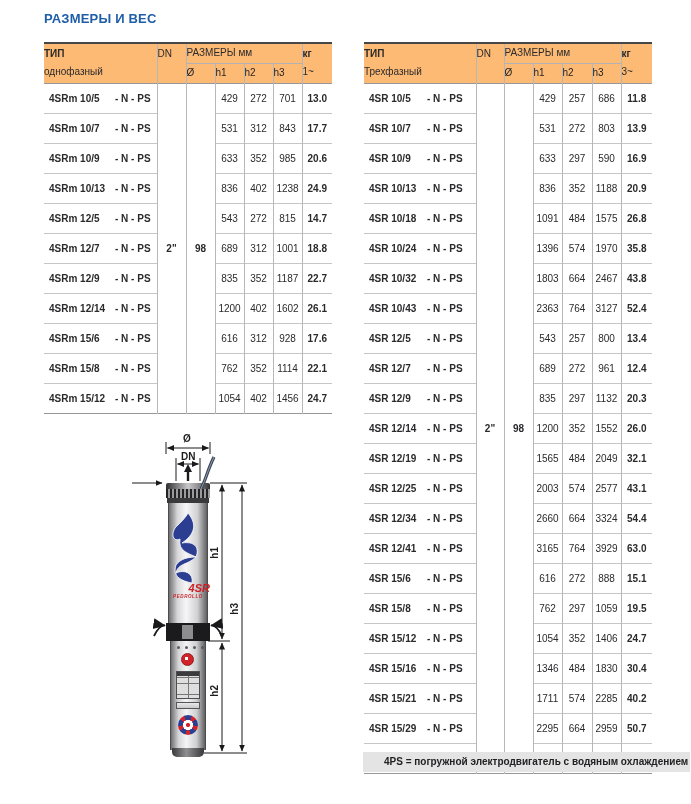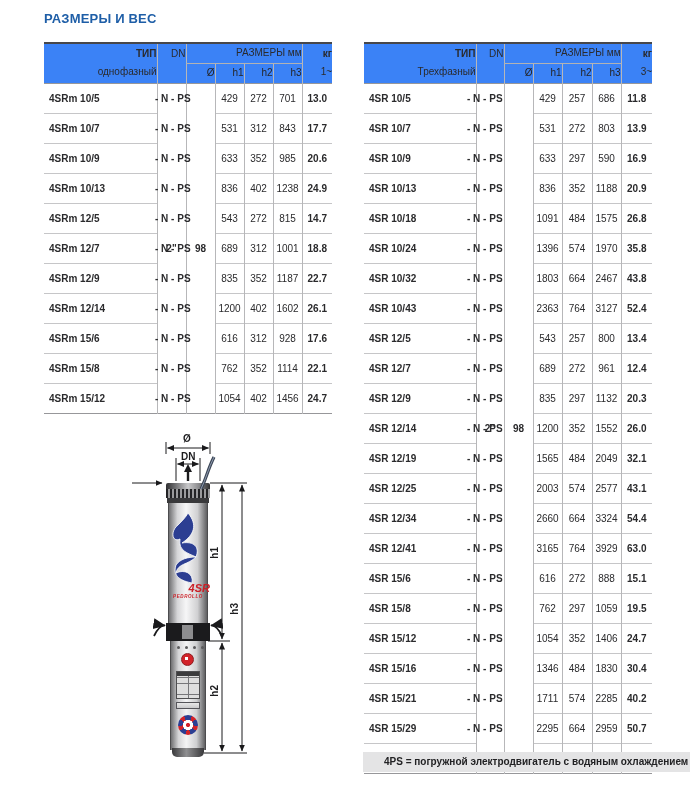--- a/index.html
+++ b/index.html
@@ -14,40 +14,40 @@
   }
   
   table.dim{
     position:absolute;top:42px;border-collapse:collapse;table-layout:fixed;
     width:288px;font-size:10px;color:#2a2a2c;
     border-top:2px solid #47474a;border-bottom:1px solid #97979a;
   }
   table.dim.left{left:44px;}
   table.dim.right{left:364px;}
   table.dim thead th{
-    background:#3b82f6;font-weight:normal;padding:0;vertical-align:top;
-    text-align:right;font-size:10px;height:19px;
+    background:#fdba74;font-weight:normal;padding:0;vertical-align:top;
+    text-align:left;font-size:10px;height:19px;
   }
   th.c-type{text-align:left;padding-left:5px;}
   th.c-type .l1{font-weight:bold;line-height:19px;}
   th.c-type .l2{line-height:18px;}
   th.c-dnh{font-weight:bold;line-height:19px;}
   th.c-dims{font-weight:bold;line-height:18px;border-bottom:1px solid #b2b2b4;}
   th.c-kgh .l1{font-weight:bold;line-height:19px;}
   th.c-kgh .l2{line-height:18px;}
   tr.hr2 th{line-height:18px;color:#252527;}
   th.c-dnh,th.c-dims,th.c-kgh,tr.hr2 th{border-left:1px solid #b7b7b9;}
   tbody td{
     text-align:center;height:29px;padding:0;font-size:10px;
   }
   tbody td.c-name{text-align:left;padding-left:5px;white-space:nowrap;}
   .model{display:inline-block;font-weight:bold;}
   table.left .model{min-width:66px;}
   table.right .model{min-width:58px;}
-  .suffix{font-weight:bold;margin-left:40px;}
+  .suffix{font-weight:bold;}
   td.c-dn,td.c-di,td.c-num,td.c-kg{border-left:1px solid #b7b7b9;}
   td.c-dn,td.c-di{vertical-align:middle;font-weight:bold;}
   td.c-kg{font-weight:bold;}
   tbody tr + tr td{border-top:1px solid #c6c6c8;}
   tbody tr:first-child td{border-top:1px solid #97979a;}
   
   .footnote{
     position:absolute;left:363px;top:752px;width:327px;height:20px;
     background:#e4e4e5;font-size:10px;font-weight:bold;line-height:20px;
     padding-left:21px;box-sizing:border-box;white-space:nowrap;color:#222224;

